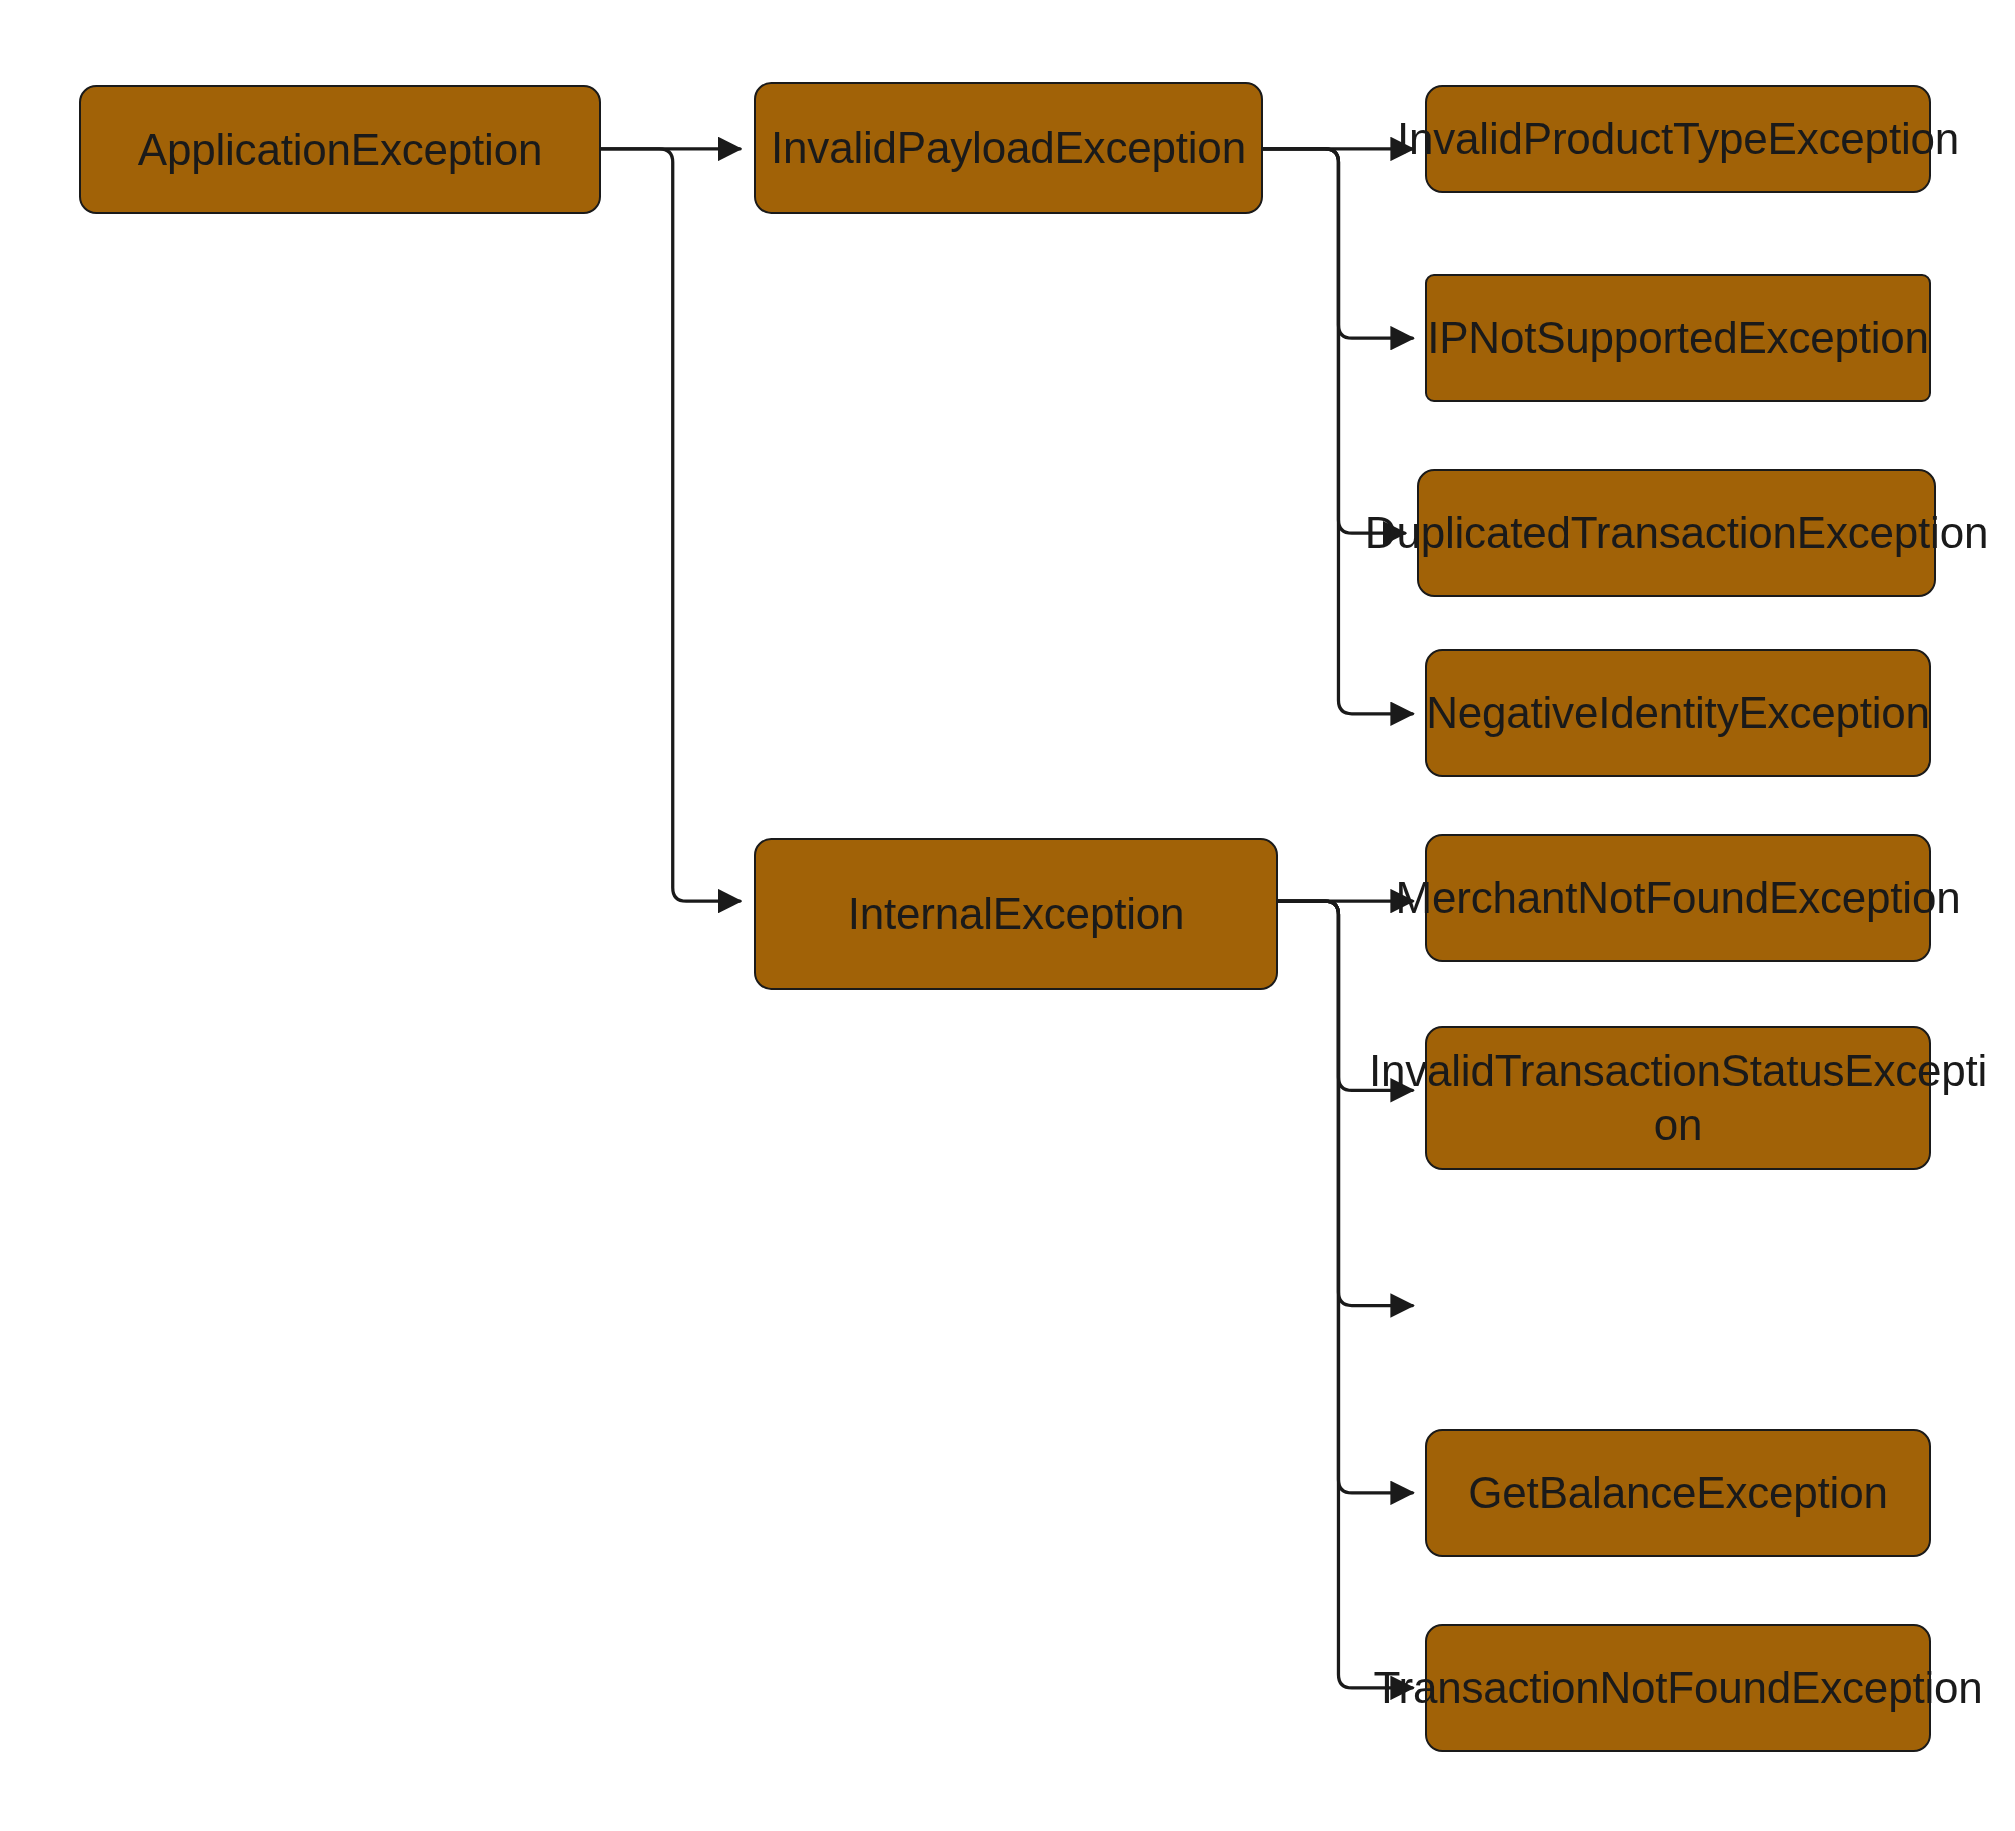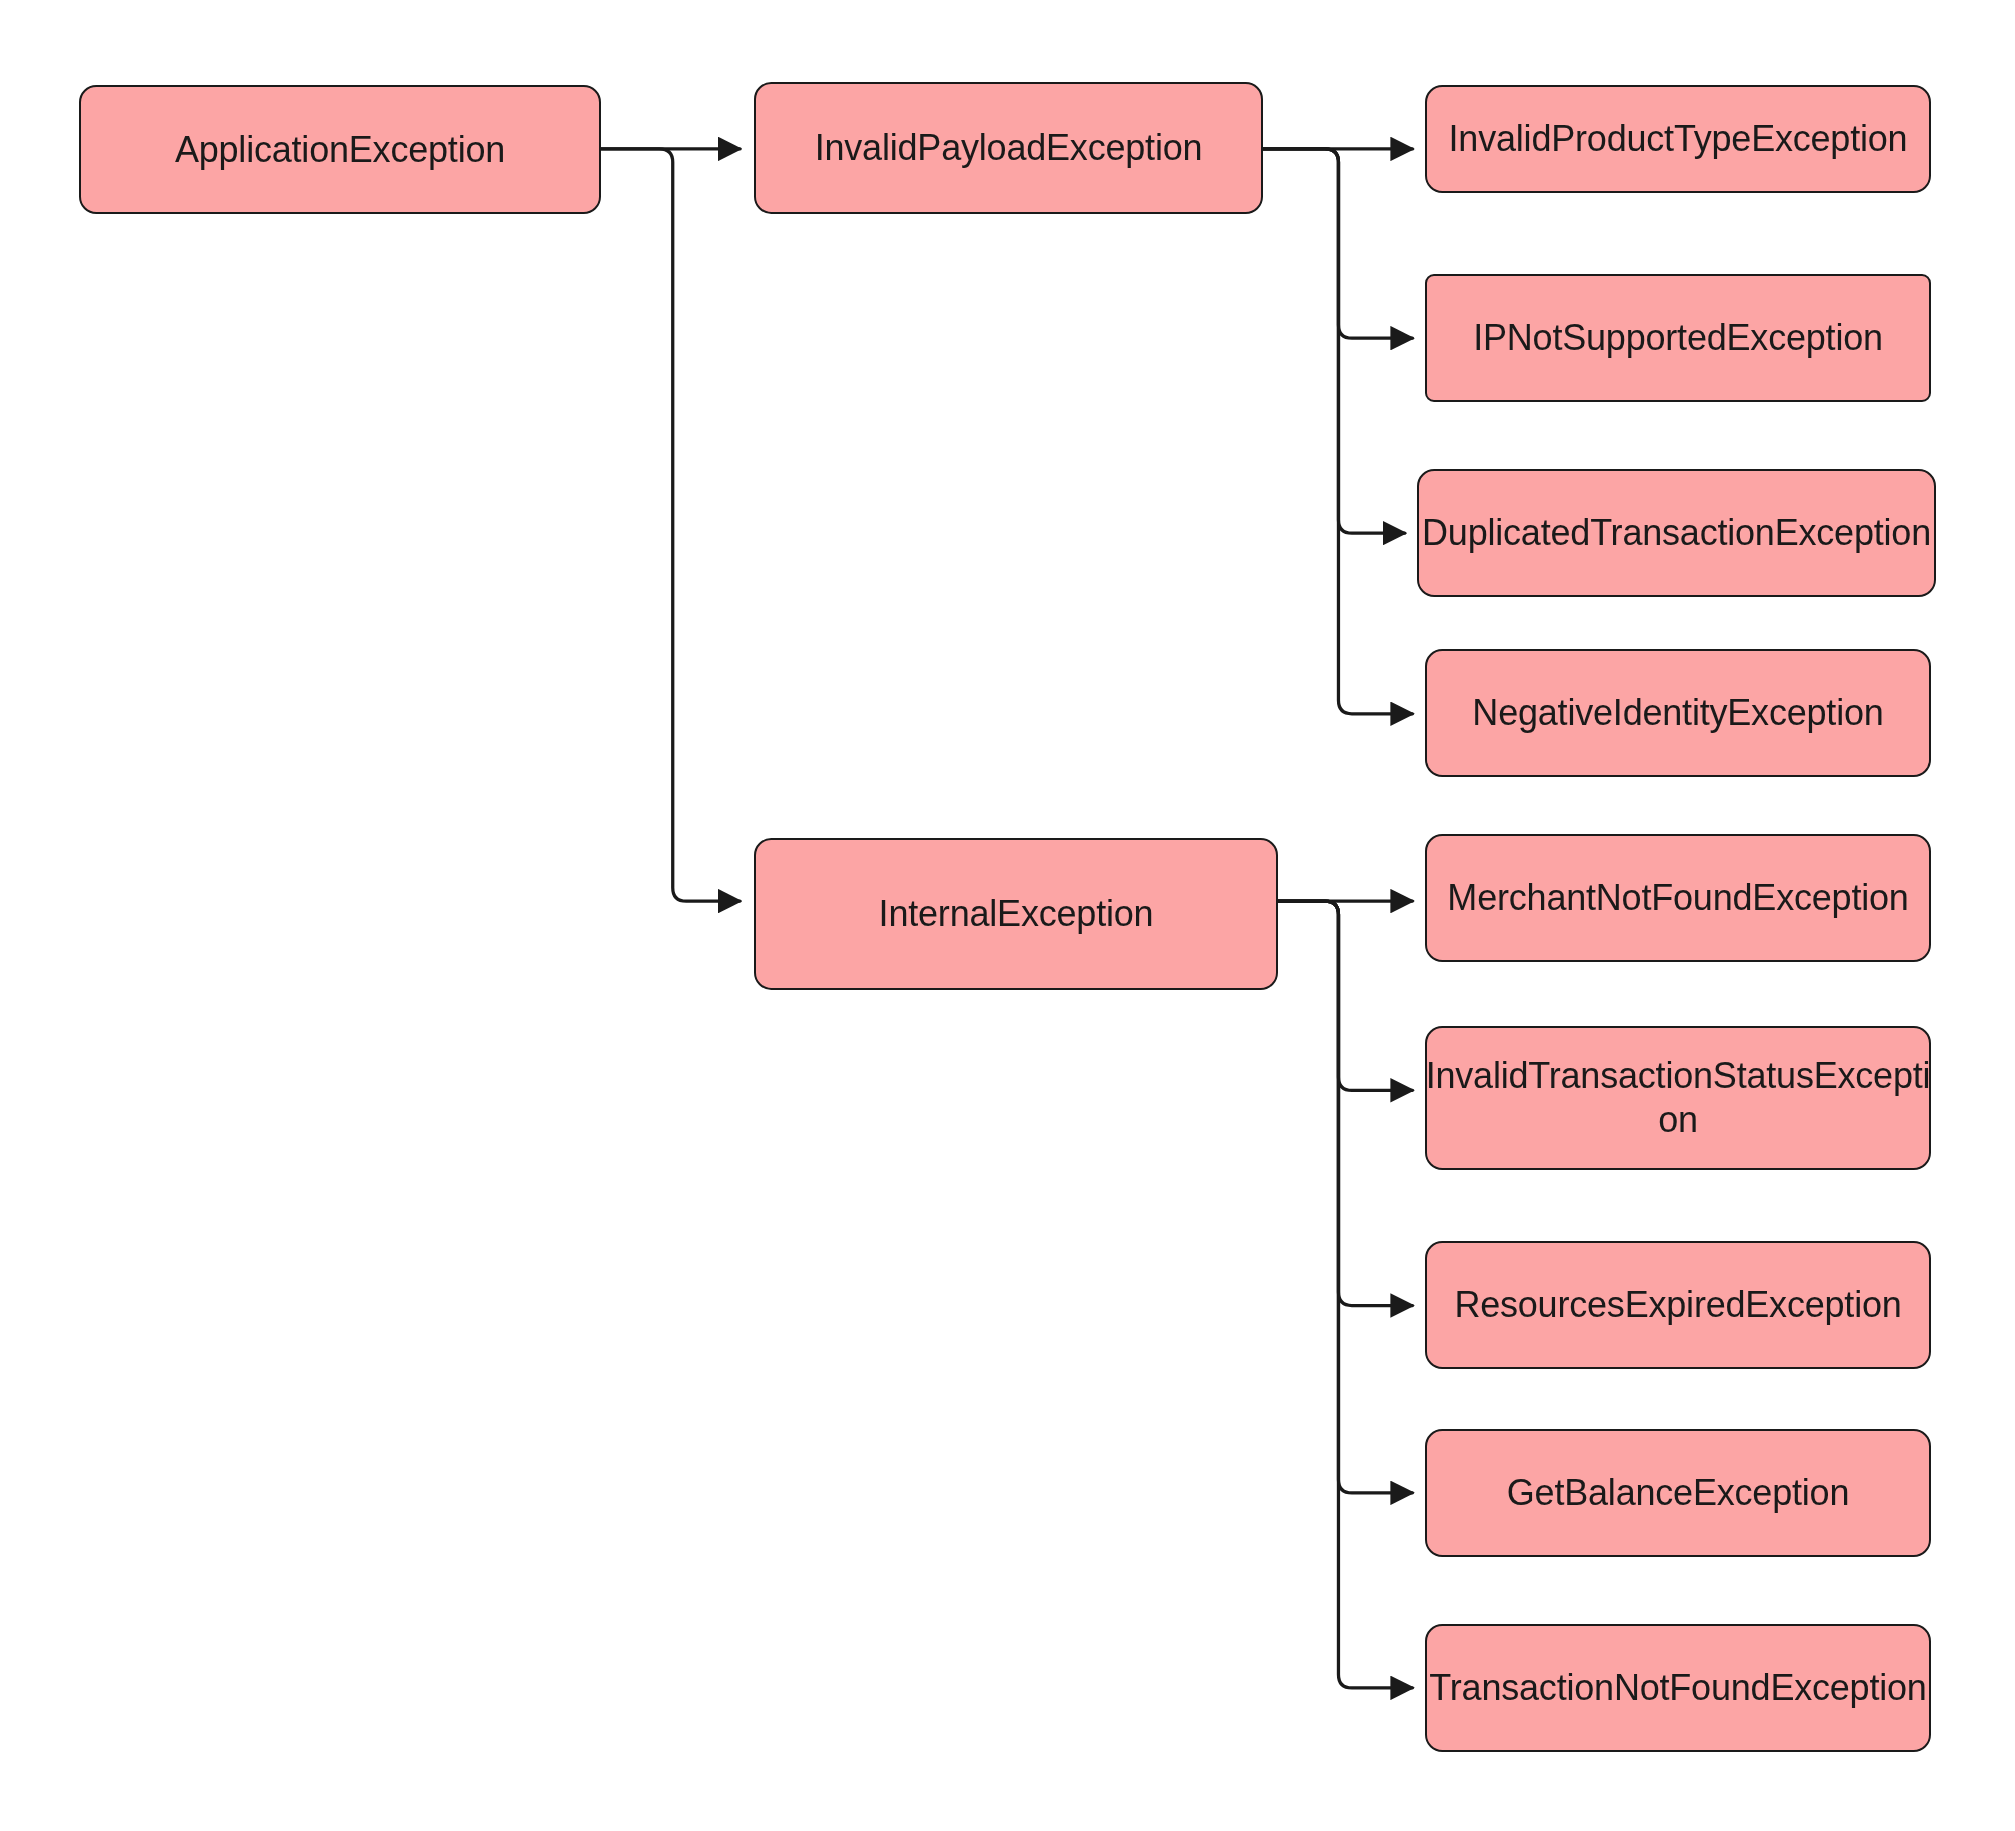--- a/index.html
+++ b/index.html
@@ -2,29 +2,29 @@
 <html><head>
 <meta charset="utf-8">
 <style>
   html,body{margin:0;padding:0;background:#ffffff;}
   body{width:2016px;height:1831px;font-family:"Liberation Sans",sans-serif;}
   #stage{position:relative;width:2016px;height:1831px;overflow:hidden;background:#ffffff;}
   #wires{position:absolute;left:0;top:0;width:2016px;height:1831px;}
   .node{
     position:absolute;
     box-sizing:border-box;
-    background:#fca5a5;
+    background:#a16207;
     border:2.9px solid #1a1a1a;
     border-radius:17.3px;
     display:flex;
     align-items:center;
     justify-content:center;
     text-align:center;
     color:#1a1a1a;
-    font-size:36px;
+    font-size:44px;
     line-height:1.22;
     letter-spacing:-0.2px;
     padding:3.8px 9.6px;
   }
   .node span{display:block;white-space:pre-line;}
 </style>
 </head>
 <body>
 
 <div id="stage">
@@ -84,23 +84,20 @@
 
   <div class="node" style="left:1425px;top:649px;width:506px;height:128px;">
     <span>NegativeIdentityException</span>
   </div>
 
   <div class="node" style="left:1425px;top:1026px;width:506px;height:144px;">
     <span>InvalidTransactionStatusExcepti
 on</span>
   </div>
 
-  <div class="node" style="left:1425px;top:1241px;width:506px;height:128px;">
-    <span>ResourcesExpiredException</span>
-  </div>
 
   <div class="node" style="left:1425px;top:1429px;width:506px;height:128px;">
     <span>GetBalanceException</span>
   </div>
 
   <div class="node" style="left:1425px;top:1624px;width:506px;height:128px;">
     <span>TransactionNotFoundException</span>
   </div>
 
 </div>

